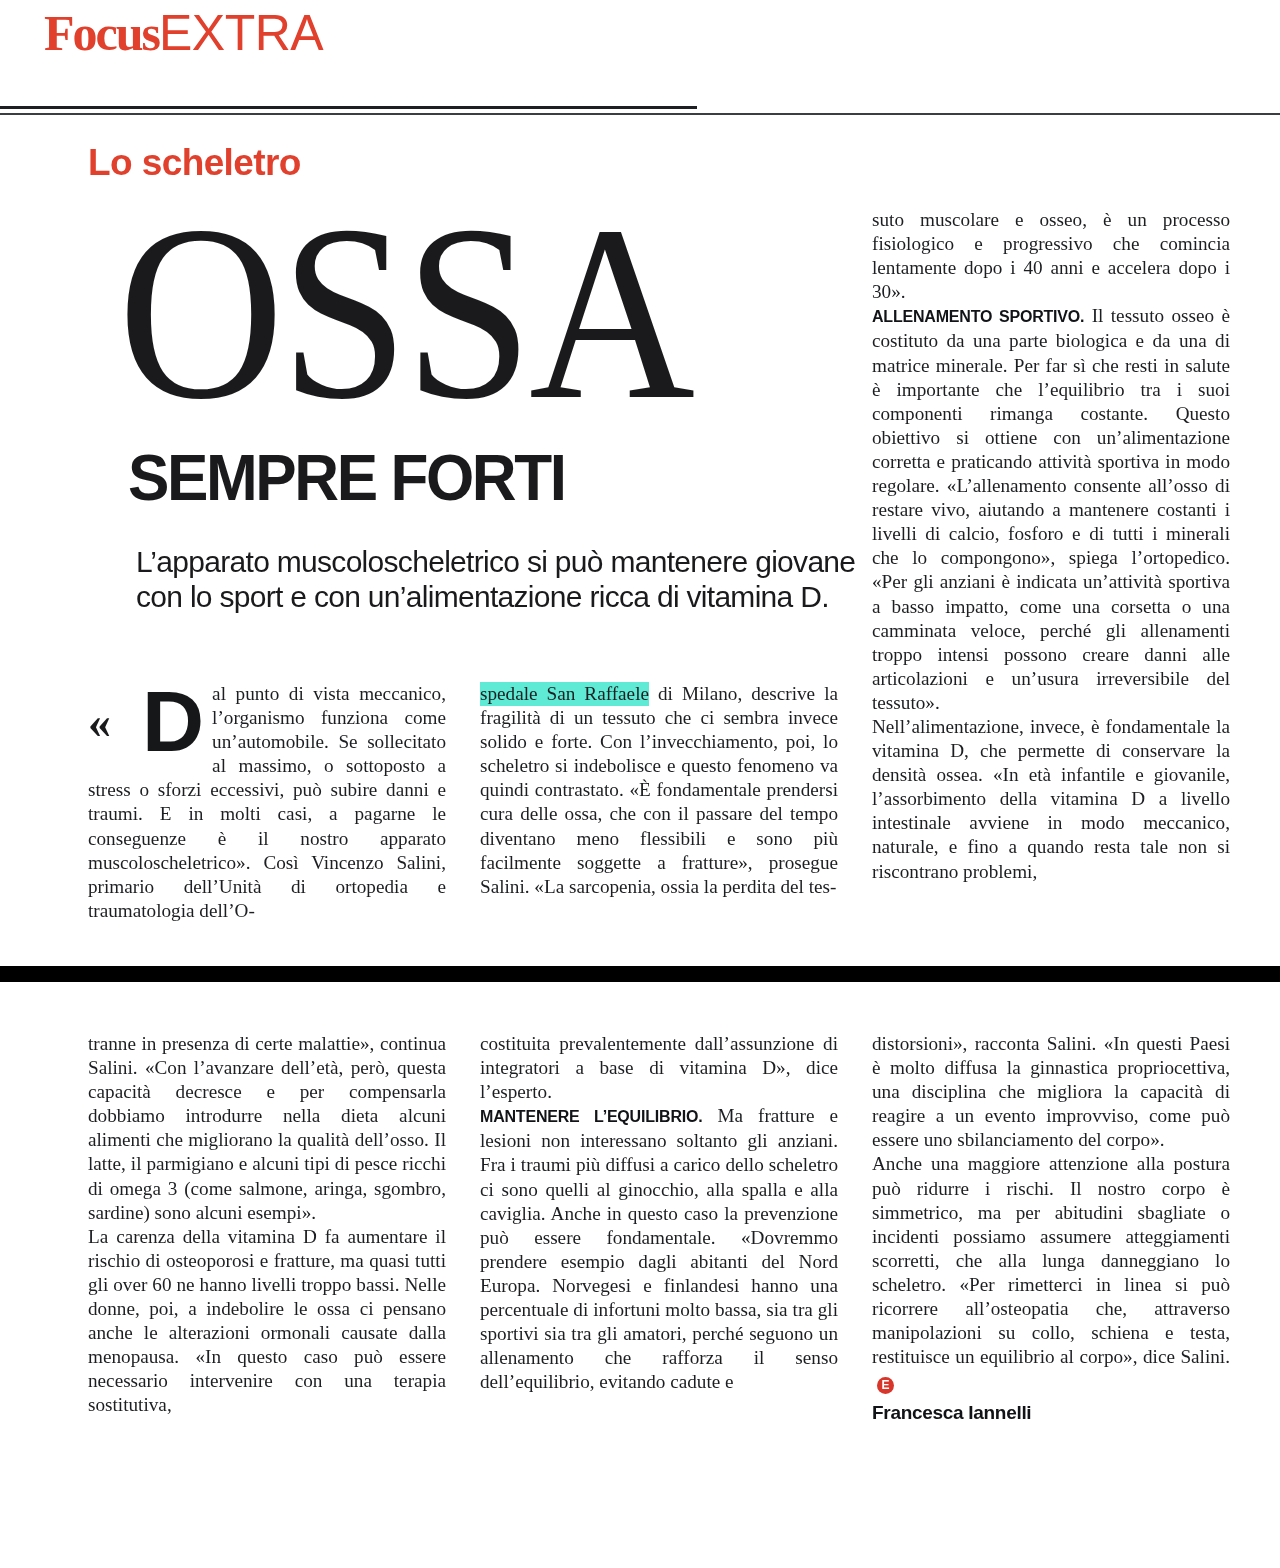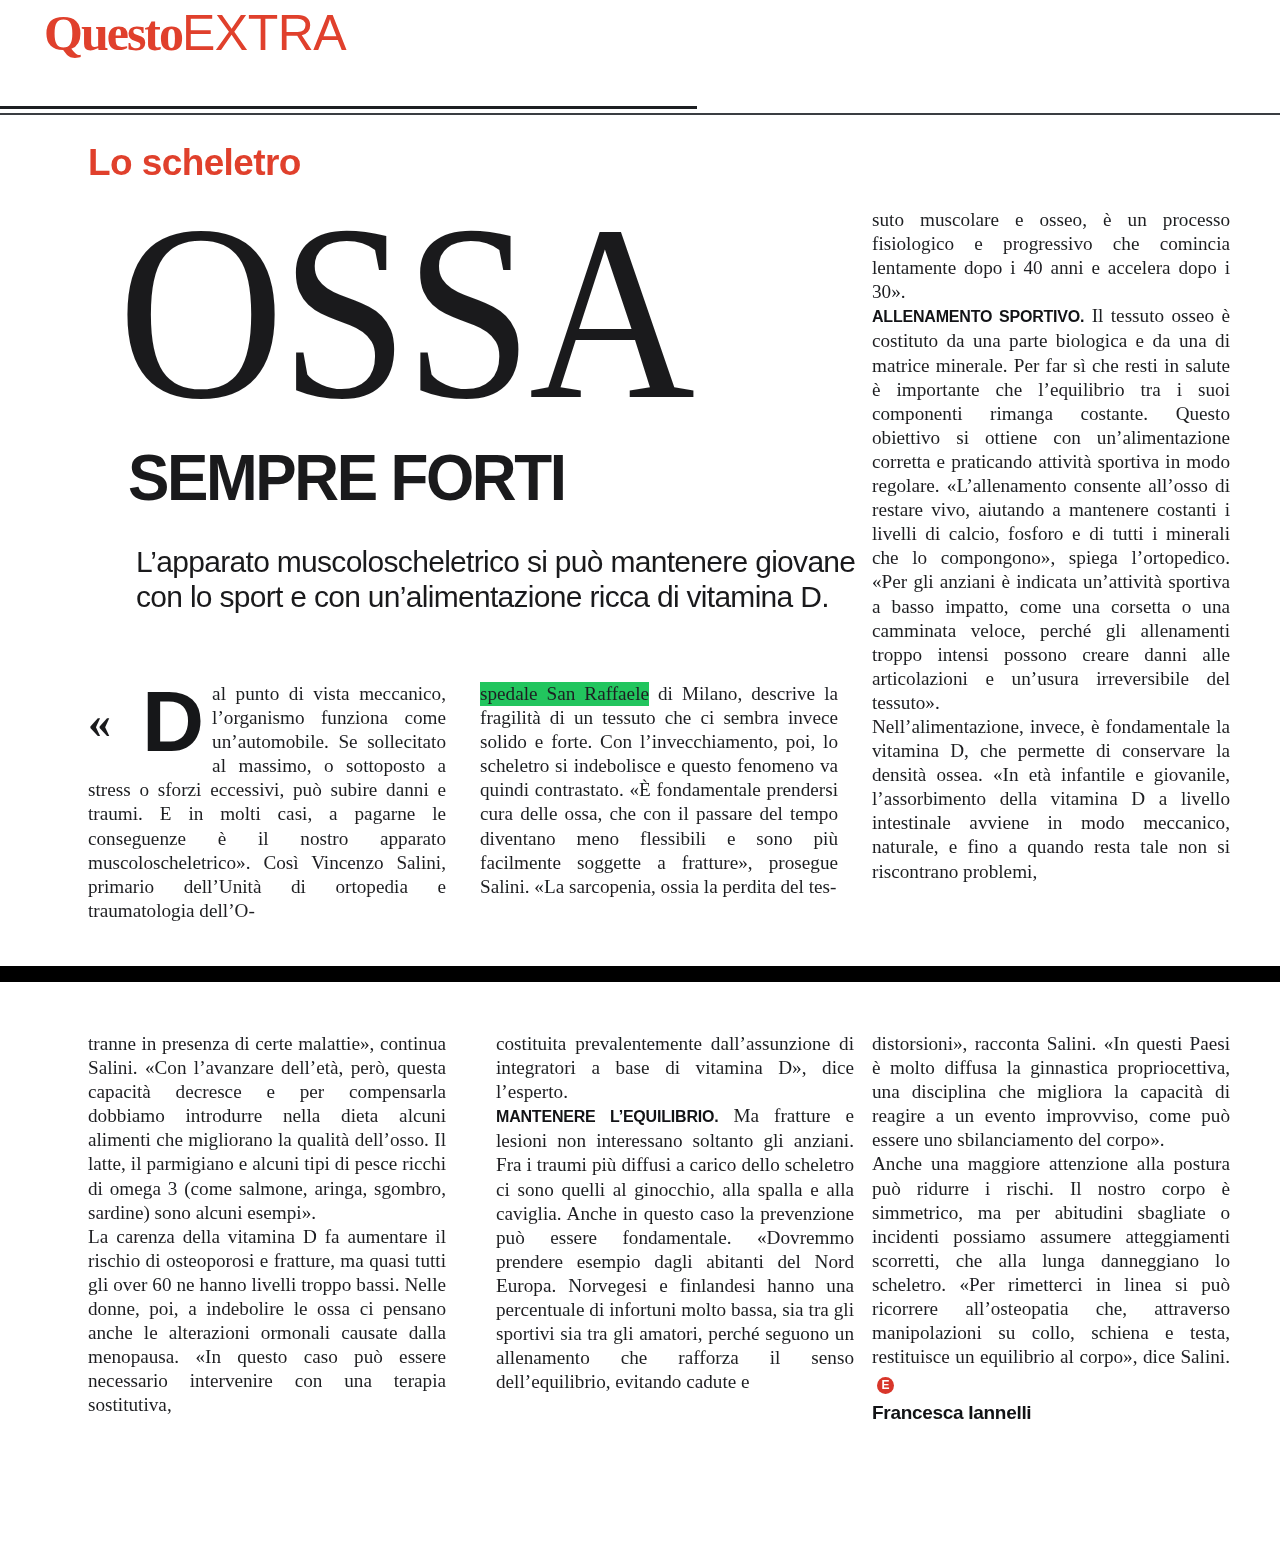--- a/index.html
+++ b/index.html
@@ -179,21 +179,21 @@
     font-family: "Liberation Sans", sans-serif;
     font-weight: bold;
     font-size: 86px;
     line-height: 70px;
     margin: 4px 10px 0 54px;
     letter-spacing: -2px;
     color: #161719;
   }
 
   .hl {
-    background: #22c55e;
+    background: #5eead4;
     color: #1d1e21;
     padding: 1px 0 2px 0;
     box-decoration-break: clone;
     -webkit-box-decoration-break: clone;
   }
 
   
   .divider-black {
     position: absolute;
     left: 0;
@@ -209,21 +209,21 @@
     left: 88px;
     top: 1032px;
     width: 1142px;
   }
   .cols-bottom .col {
     position: absolute;
     top: 0;
     width: 358px;
   }
   .cols-bottom .col.b1 { left: 0px; }
-  .cols-bottom .col.b2 { left: 408px; }
+  .cols-bottom .col.b2 { left: 392px; }
   .cols-bottom .col.b3 { left: 784px; }
 
   .endmark {
     display: inline-block;
     width: 17px;
     height: 17px;
     border-radius: 50%;
     background: #d8362a;
     color: #ffffff;
     font-family: "Liberation Sans", sans-serif;
@@ -240,21 +240,21 @@
     font-family: "Liberation Sans", sans-serif;
     font-weight: bold;
     font-size: 19px;
     letter-spacing: -0.3px;
     color: #121316;
   }
 </style>
 </head>
 <body>
 
-<div class="masthead"><span class="focus">Questo</span><span class="extra">EXTRA</span></div>
+<div class="masthead"><span class="focus">Focus</span><span class="extra">EXTRA</span></div>
 
 <div class="rule-short"></div>
 <div class="rule-full"></div>
 
 <div class="kicker">Lo scheletro</div>
 <div class="bigtitle">OSSA</div>
 <div class="subtitle-big">SEMPRE FORTI</div>
 <div class="deck">L’apparato muscoloscheletrico si può mantenere giovane con lo sport e con un’alimentazione ricca di vitamina D.</div>
 
 <div class="col-right-top">

